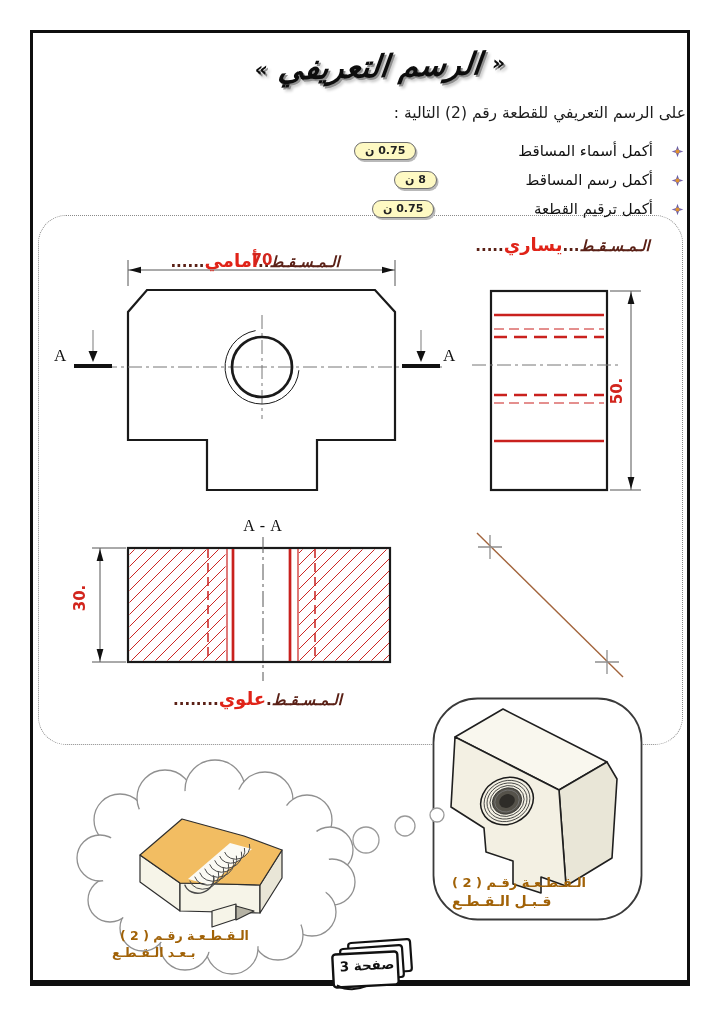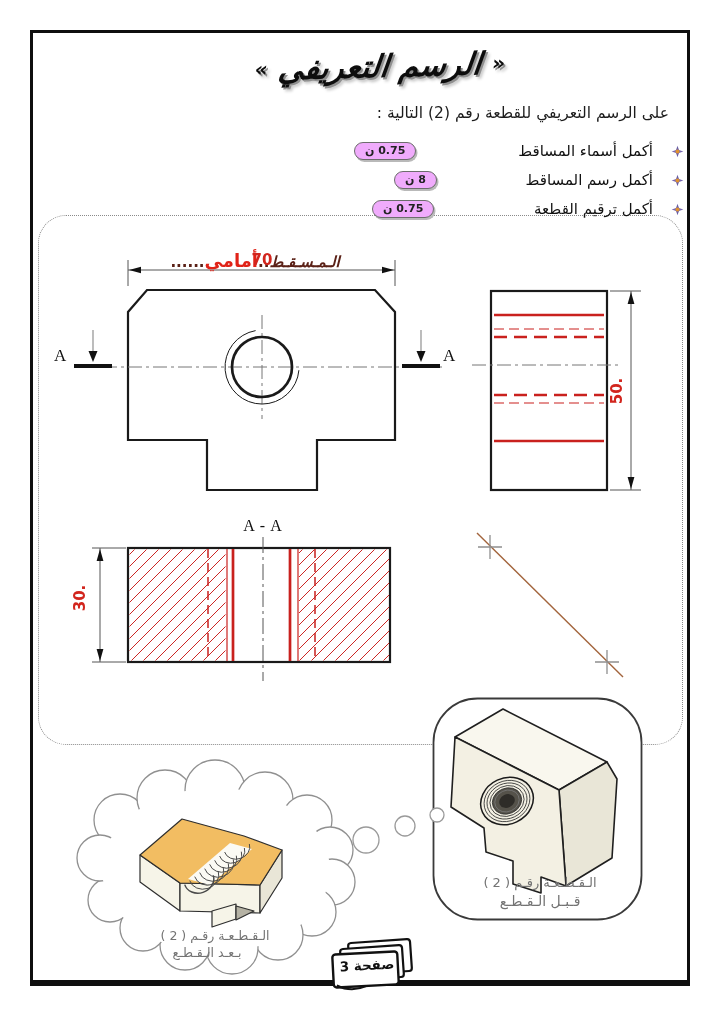--- a/index.html
+++ b/index.html
@@ -9,37 +9,37 @@
          border:3px solid #0f0f0f;border-bottom-width:6px;}
   .container{position:absolute;left:38px;top:215px;width:645px;height:530px;box-sizing:border-box;
          border:1.6px dotted #8a8a8a;border-radius:28px;}
   svg.overlay{position:absolute;left:0;top:0;}
   .t{position:absolute;white-space:nowrap;}
   .title{left:180px;top:48px;width:400px;text-align:center;font-size:31px;font-weight:bold;
          font-style:italic;color:#0d0d0d;direction:rtl;
          transform:skewX(-8deg) rotate(-1.5deg);
          text-shadow:2px 2px 0 #909090,4px 4px 3px #c8c8c8;}
   .title .orn{font-size:20px;font-style:normal;vertical-align:4px;}
-  .intro{right:51px;top:104px;font-size:15.5px;color:#1c1c1c;direction:rtl;}
+  .intro{right:34px;top:104px;font-size:15.5px;color:#1c1c1c;direction:rtl;}
   .taskrow{position:absolute;display:flex;direction:rtl;justify-content:space-between;
            align-items:center;height:22px;}
   .tasktext{display:flex;direction:rtl;align-items:center;gap:18px;font-size:15px;color:#111;}
-  .badge{direction:rtl;font-size:11px;font-weight:bold;color:#222;background:#f0abfc;
+  .badge{direction:rtl;font-size:11px;font-weight:bold;color:#222;background:#fef9c3;
          border:1.3px solid #6d6d6d;border-radius:10px;padding:1px 10px 2px 10px;
          box-shadow:1.5px 2px 0 #b9b9b9;}
   .viewlabel{direction:rtl;text-align:center;font-size:15px;}
   .viewlabel .pfx{color:#5a2016;font-style:italic;font-weight:bold;letter-spacing:1px;}
   .viewlabel .dots{color:#5a2016;font-weight:bold;}
   .viewlabel .ans{color:#e02318;font-weight:bold;font-size:18px;}
   .dim{color:#d2251d;font-weight:bold;font-size:15px;text-align:center;}
   .vdim{transform:rotate(-90deg);direction:ltr;}
   .aletter{font-family:"Liberation Serif",serif;font-size:17px;color:#111;}
   .secttitle{font-family:"Liberation Serif",serif;font-size:16px;color:#111;
              letter-spacing:1px;text-align:center;}
-  .callout{direction:rtl;text-align:center;font-weight:normal;color:#737373;}
+  .callout{direction:rtl;text-align:left;font-weight:bold;color:#a16207;}
   .pagebadge{left:336px;top:957px;width:62px;text-align:center;font-size:13.5px;font-weight:bold;
              direction:rtl;color:#111;transform:rotate(-3deg);}
 </style>
 </head>
 <body>
 
 <div class="page">
   <div class="frame"></div>
   <div class="container"></div>
 
@@ -229,28 +229,34 @@
       <span>أكمل ترقيم القطعة</span>
     </span>
     <span class="badge">0.75 ن</span>
   </div>
 
   <div class="t viewlabel" style="left:150px;top:222px;width:210px;margin-top:28px;">
     <span class="pfx">الـمـسـقـط</span><span class="dots">..</span><span class="ans">أمامي</span><span class="dots">......</span>
   </div>
   <div class="t dim" style="left:245px;top:251px;width:34px;">70</div>
 
+  <div class="t viewlabel" style="left:455px;top:234px;width:215px;">
+    <span class="pfx">الـمـسـقـط</span><span class="dots">...</span><span class="ans">يساري</span><span class="dots">.....</span>
+  </div>
   <div class="t dim vdim" style="left:600px;top:382px;width:34px;">50.</div>
 
   <div class="t aletter" style="left:54px;top:346px;">A</div>
   <div class="t aletter" style="left:443px;top:346px;">A</div>
 
   <div class="t secttitle" style="left:228px;top:517px;width:70px;">A - A</div>
   <div class="t dim vdim" style="left:63px;top:589px;width:34px;">30.</div>
 
+  <div class="t viewlabel" style="left:150px;top:688px;width:215px;">
+    <span class="pfx">الـمـسـقـط</span><span class="dots">.</span><span class="ans">علوي</span><span class="dots">........</span>
+  </div>
 
   <div class="t callout" style="left:452px;top:875px;width:176px;font-size:13px;">الـقـطـعـة رقـم ( 2 )</div>
   <div class="t callout" style="left:452px;top:893px;width:176px;font-size:14px;">قـبـل الـقـطـع</div>
   <div class="t callout" style="left:120px;top:928px;width:190px;font-size:12.5px;">الـقـطـعـة رقـم ( 2 )</div>
   <div class="t callout" style="left:112px;top:945px;width:190px;font-size:12.5px;">بـعـد الـقـطـع</div>
 
   <div class="t pagebadge">صفحة 3</div>
 </div>
 
 </body></html>

